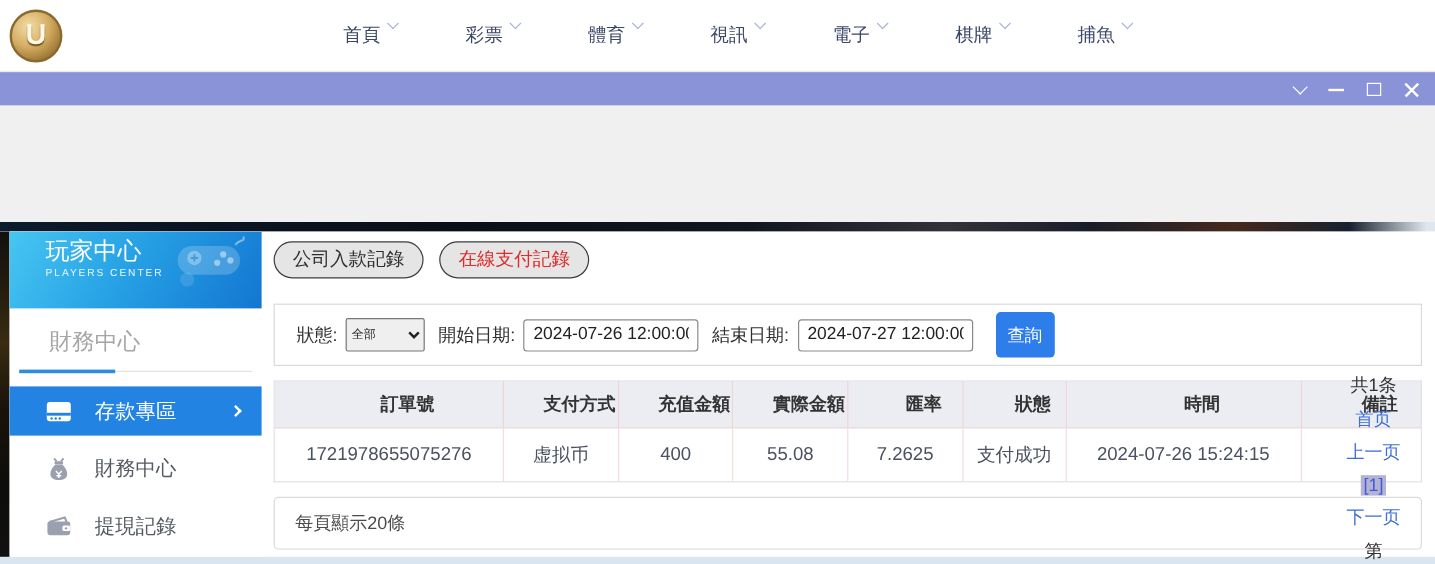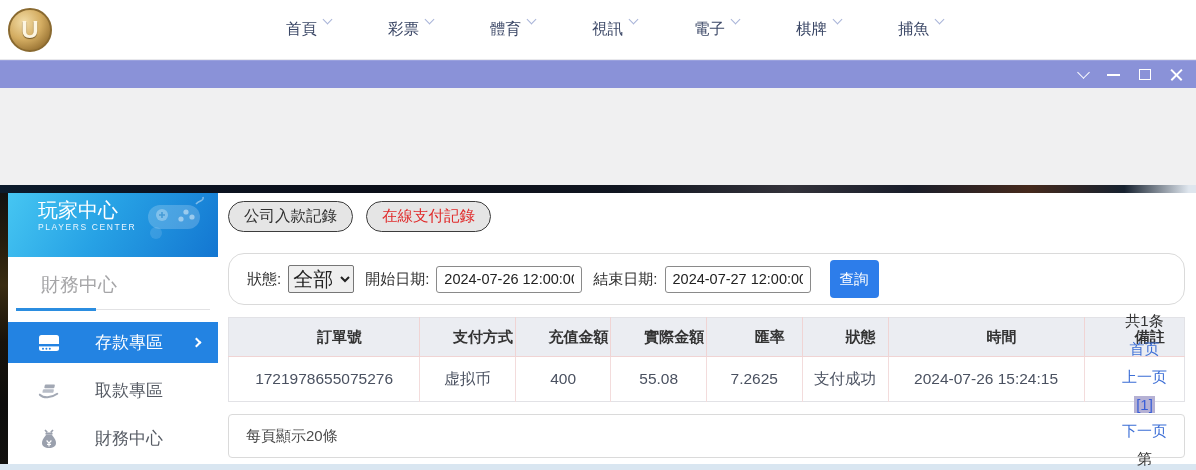--- a/index.html
+++ b/index.html
@@ -41,33 +41,33 @@
   .sidebar { width:210px; background:#fff; }
   .side-head { position:relative; height:64px; background:linear-gradient(120deg,#46c6f2 0%,#27a2e5 45%,#1376d1 100%); padding:6px 0 0 30px; overflow:hidden; }
   .side-title { color:#fff; font-size:20px; line-height:22px; }
   .side-sub { color:#eaf6ff; font-size:8.5px; letter-spacing:1.6px; margin-top:1px; }
   .gamepad { position:absolute; right:6px; top:2px; }
   .fin-title { color:#a6a6a8; font-size:19px; padding:15px 0 10px 33px; }
   .divider { position:relative; margin-left:8px; width:194px; height:3px; }
   .divider .gray { position:absolute; left:0; top:1px; width:100%; height:1px; background:#e2e2e4; }
   .divider .blue { position:absolute; left:0; top:0; width:80px; height:3px; background:#2b8de0; }
   .menu { padding-top:11px; }
-  .menu-item { position:relative; height:41px; display:flex; align-items:center; padding-left:30px; gap:35px; color:#555a63; font-size:17px; cursor:pointer; margin-bottom:7px; }
+  .menu-item { position:relative; height:41px; display:flex; align-items:center; padding-left:30px; gap:19px; color:#555a63; font-size:17px; cursor:pointer; margin-bottom:7px; }
   .menu-item .mi { width:22px; height:22px; flex:0 0 22px; display:flex; align-items:center; justify-content:center; }
   .menu-item.active { background:#2383e2; color:#fff; }
   .arrow { position:absolute; right:18px; width:7px; height:7px; border-right:2px solid #fff; border-bottom:2px solid #fff; transform:rotate(-45deg); }
 
   .content { flex:1; margin:0 11px 0 10px; padding-top:8px; }
   .tabs { display:flex; gap:13px; }
   .pill { background:#e5e5e5; border:1px solid #3c3c3c; border-radius:16px; height:31px; padding:0 15px; font-size:15.5px; color:#2f2f2f; cursor:pointer; font-family:inherit; }
   .pill.active { color:#e02b2b; }
 
-  .filter-box { margin-top:21px; height:52px; border:1px solid #dadada; border-radius:16px; display:flex; align-items:center; padding-left:18px; gap:7px; }
+  .filter-box { margin-top:21px; height:52px; border:1px solid #dadada; border-radius:0; display:flex; align-items:center; padding-left:18px; gap:7px; }
   .filter-box label { font-size:15px; color:#2f2f2f; }
-  .status-select { width:66px; height:28px; border:1px solid #767676; border-radius:2px; font-size:20px; color:#222; font-family:inherit; margin-right:4px; }
+  .status-select { width:66px; height:28px; border:1px solid #767676; border-radius:2px; font-size:10px; color:#222; font-family:inherit; margin-right:4px; }
   .date-input { width:146px; height:27px; border:1px solid #8a8a8a; border-radius:3px; font-size:14.5px; color:#222; padding:0 7px; font-family:inherit; margin-right:4px; }
   .search-btn { margin-left:8px; width:49px; height:38px; background:#2d7dea; color:#fff; border:none; border-radius:4px; font-size:14.5px; cursor:pointer; font-family:inherit; }
 
   table.records { margin-top:12px; width:100%; border-collapse:collapse; table-layout:fixed; border:1px solid #e2e2e6; }
   .records th { background:#ebedf2; height:39px; font-size:15px; font-weight:600; color:#333; border-left:1px solid #f0d4d4; border-bottom:1px solid #f0d4d4;padding-left:31px; }
   .records td { height:45px; text-align:center; font-size:15.5px; color:#4a5160; border-left:1px solid #f3dcdc; background:#fff; }
   .records th:first-child,.records td:first-child { border-left:none; }
   .c0{width:20%} .c1{width:10%} .c2{width:10%} .c3{width:10%} .c4{width:10%} .c5{width:9%} .c6{width:20.5%} .c7{width:10.5%}
 
   .footer-box { margin-top:12px; height:44px; border:1px solid #dadada; border-radius:4px; display:flex; align-items:center; justify-content:space-between; padding:0 17px; }
@@ -163,30 +163,20 @@
             <svg width="22" height="18" viewBox="0 0 22 18">
                 <rect x="1" y="1" width="20" height="16" rx="2.5" fill="#fff"></rect>
                 <rect x="1" y="10" width="20" height="2.4" fill="#2383e2"></rect>
                 <circle cx="5" cy="14.8" r="1" fill="#2383e2"></circle>
                 <circle cx="8.4" cy="14.8" r="1" fill="#2383e2"></circle>
                 <circle cx="11.8" cy="14.8" r="1" fill="#2383e2"></circle>
               </svg>
           </span>
           <span>存款專區</span>
           <i class="arrow"></i>
-        </div>
-        <div class="menu-item">
-          <span class="mi">
-            <svg width="24" height="18" viewBox="0 0 24 18">
-                <rect x="8" y="2" width="11" height="4" rx="1" fill="#a2a8b4" transform="skewX(-12)"></rect>
-                <rect x="7" y="7" width="12" height="4" rx="1" fill="#b8bdc7" transform="skewX(-12)"></rect>
-                <path d="M2 13c4 4 12 4 19-1" stroke="#a2a8b4" stroke-width="2.2" fill="none" stroke-linecap="round"></path>
-              </svg>
-          </span>
-          <span>取款專區</span>
         </div>
         <div class="menu-item">
           <span class="mi">
             <svg width="18" height="20" viewBox="0 0 18 20">
                 <path d="M6 6 C3 9.5 2 11.5 2 14 C2 17.5 5 19 9 19 C13 19 16 17.5 16 14 C16 11.5 15 9.5 12 6 Z" fill="#9aa0ad"></path>
                 <rect x="5.4" y="3.4" width="7.2" height="2.4" rx="1" fill="#9aa0ad"></rect>
                 <path d="M5 1l2.2 2.4M13 1l-2.2 2.4" stroke="#9aa0ad" stroke-width="1.6"></path>
                 <path d="M6.6 11.5l2.4 2.6 2.4-2.6M9 14v3.4M7 15.4h4" stroke="#fff" stroke-width="1.2" fill="none"></path>
               </svg>
           </span>

